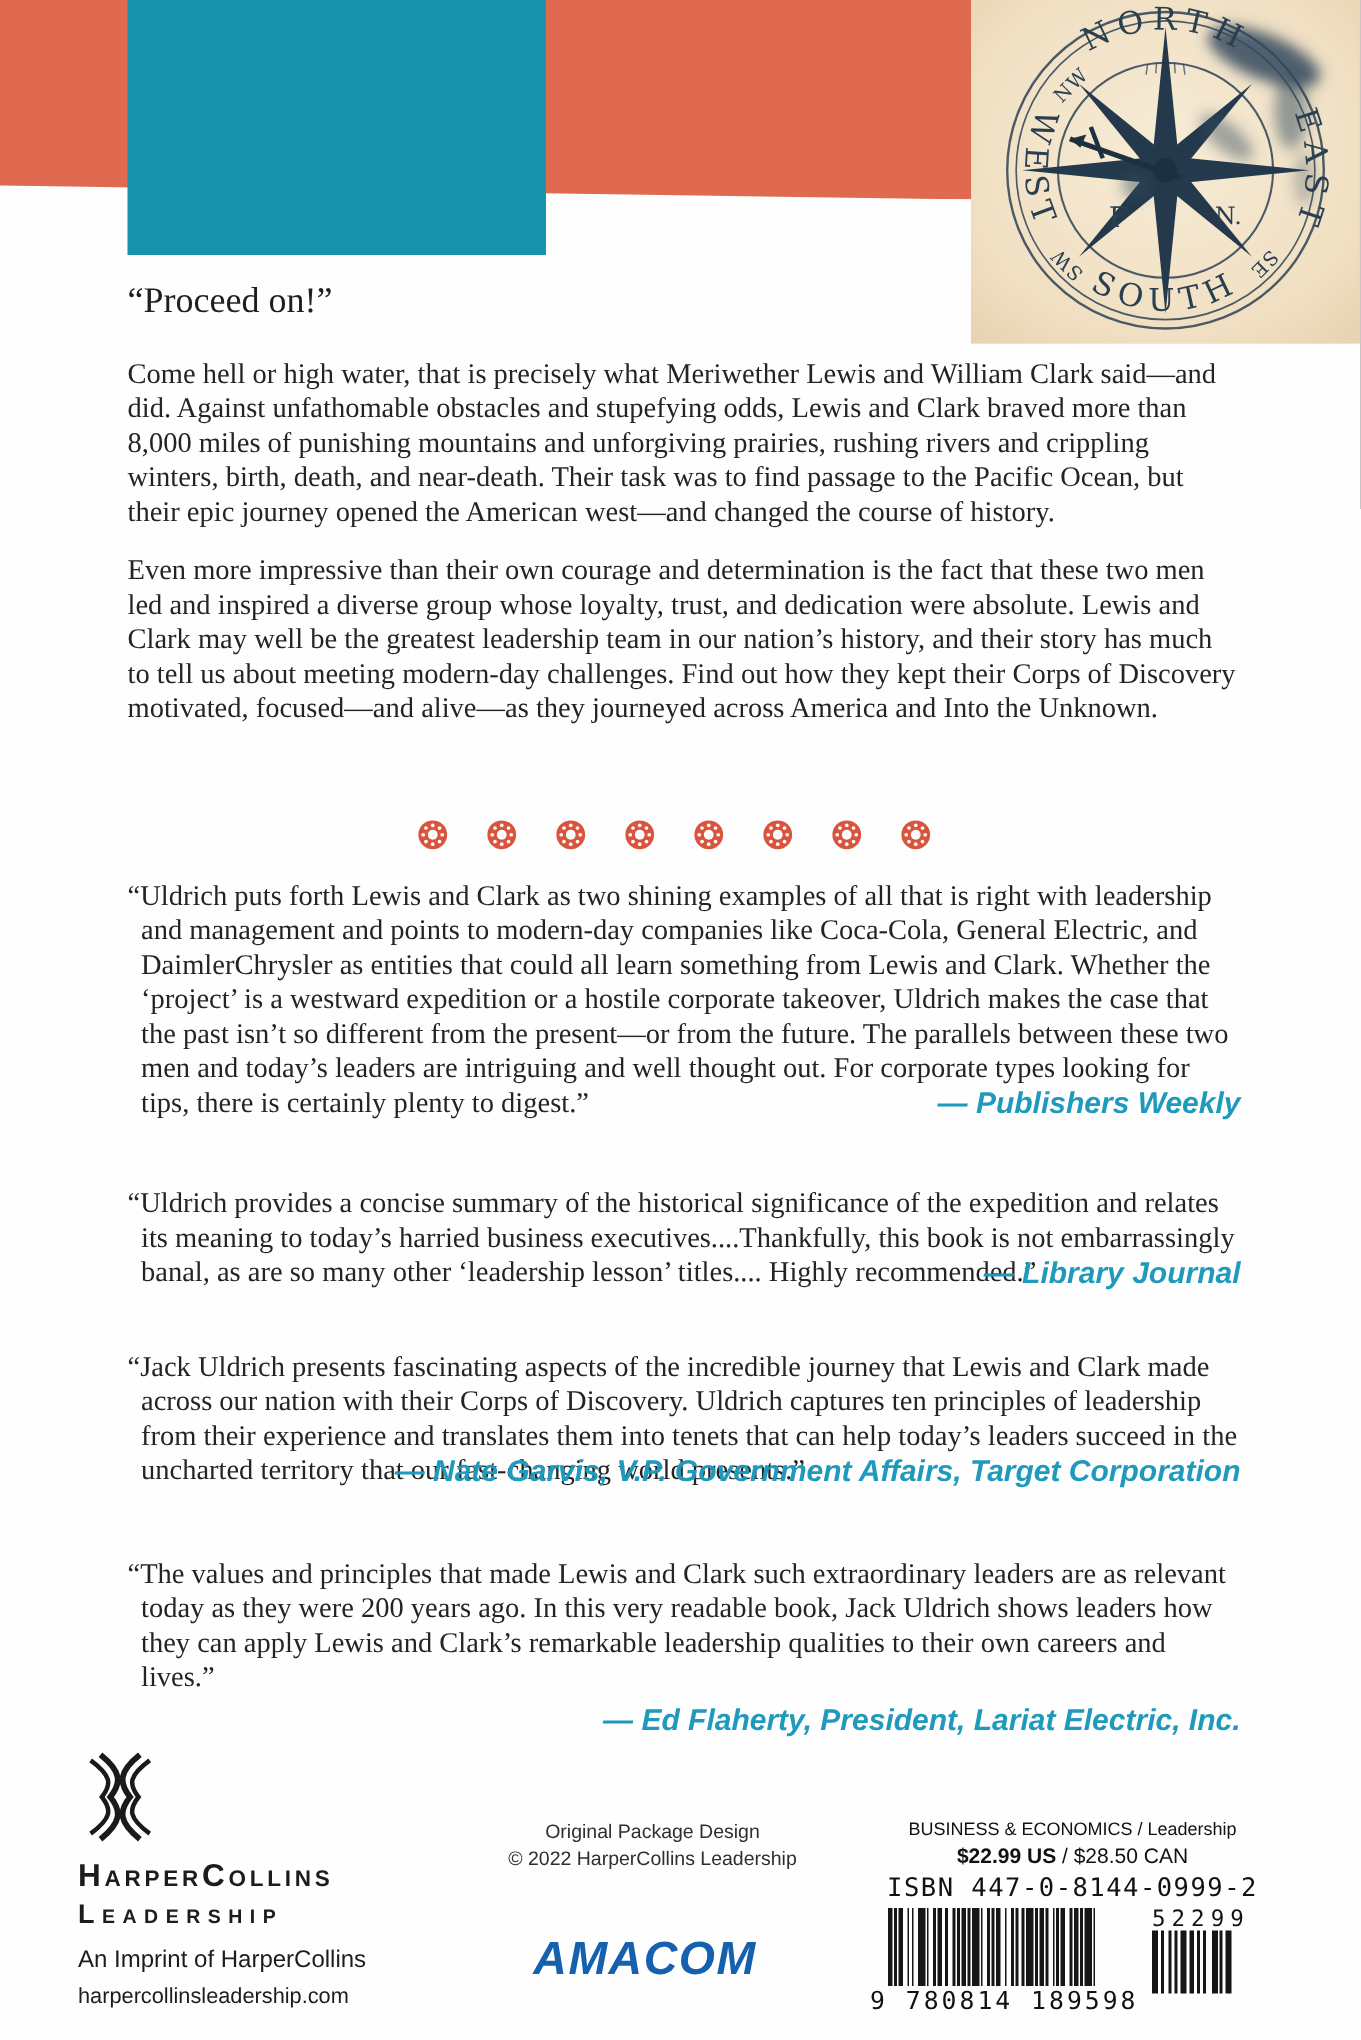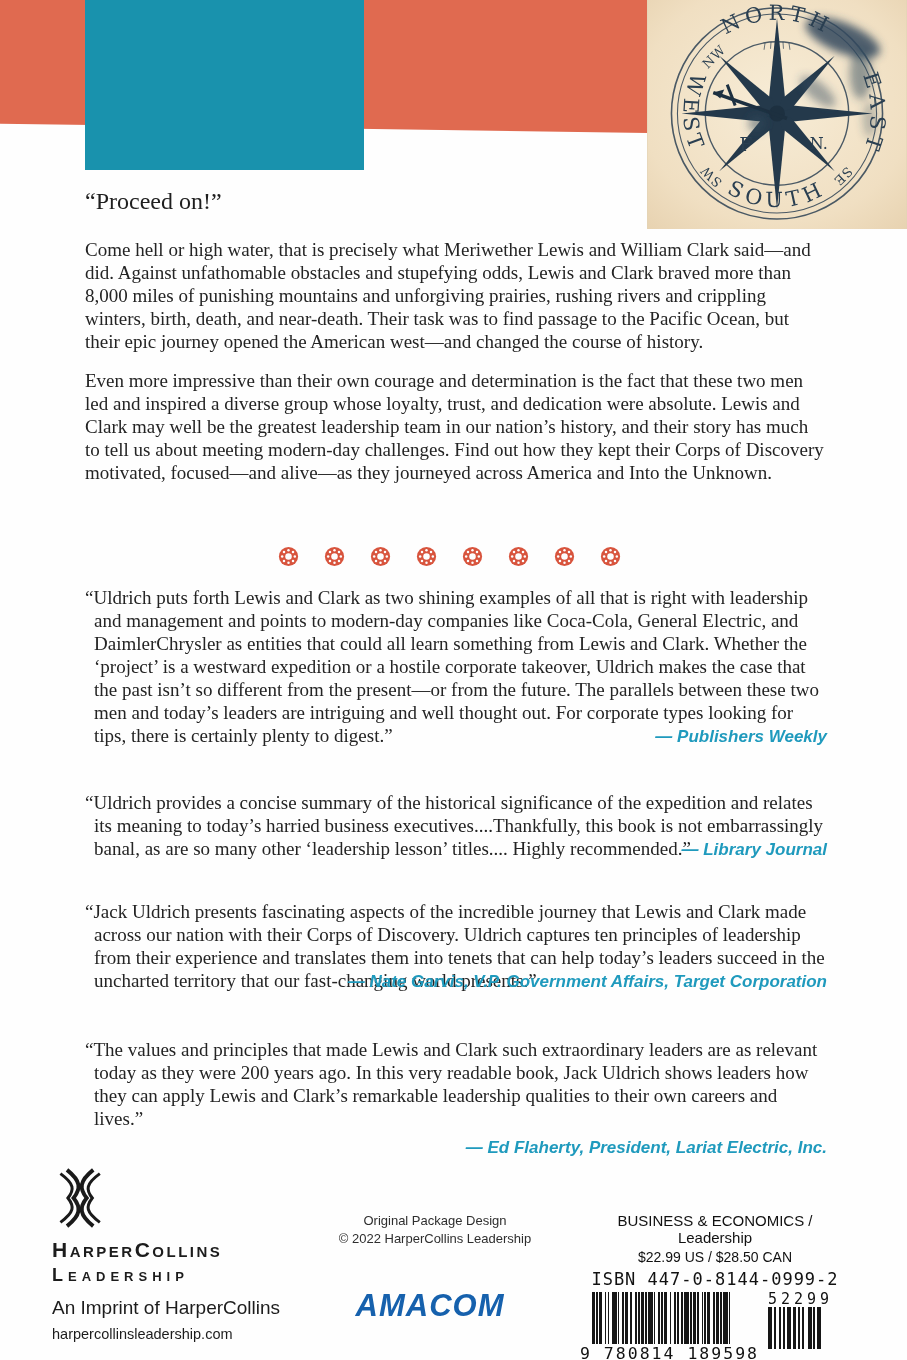--- a/index.html
+++ b/index.html
@@ -25,41 +25,41 @@
   
   .divider{position:absolute;left:85px;top:545px;width:728px;display:flex;
     justify-content:center;gap:23px;}
   .rosette{width:23px;height:23px;}
   
   .quote{position:absolute;left:85px;width:742px;font-size:19px;line-height:23px;}
   .q1{top:586px;} .q2{top:791px;} .q3{top:900px;} .q4{top:1038px;}
   .quote .qtext{margin:0;padding-left:9px;text-indent:-9px;}
   .attr{display:block;text-align:right;color:#1f9abd;
     font-family:"Liberation Sans",sans-serif;font-weight:bold;font-style:italic;
-    font-size:17px;}
+    font-size:20px;}
   .attr.pull-up{margin-top:-22px;}
   .attr.own-line{margin-top:6px;}
   
   .hc-block{position:absolute;left:52px;top:1168px;width:232px;
     font-family:"Liberation Sans",sans-serif;color:#1c1c1c;}
   .hc-logo{height:60px;margin-bottom:6px;}
   .hc-name{font-size:21px;font-variant:small-caps;letter-spacing:2.5px;font-weight:600;}
   .hc-sub{font-size:18px;font-variant:small-caps;letter-spacing:5px;font-weight:600;margin-top:3px;}
-  .hc-imprint{font-size:19px;margin-top:11px;}
+  .hc-imprint{font-size:16px;margin-top:11px;}
   .hc-site{font-size:14.5px;margin-top:7px;}
   .credits{position:absolute;left:330px;top:1212px;width:210px;text-align:center;
     font-family:"Liberation Sans",sans-serif;font-size:13px;line-height:18px;color:#2e2e2e;}
   .amacom{position:absolute;left:345px;top:1288px;width:170px;text-align:center;
     font-family:"Liberation Sans",sans-serif;font-size:31px;font-weight:800;
     font-style:italic;color:#1661ad;letter-spacing:1px;}
   .isbn-block{position:absolute;left:580px;top:1212px;width:270px;text-align:center;
     font-family:"Liberation Sans",sans-serif;color:#111;}
-  .cat{font-size:15px;}
+  .cat{font-size:12px;}
   .price{font-size:14px;margin-top:3px;}
-  .price .bold{font-weight:normal;text-align:right;}
+  .price .bold{font-weight:bold;text-align:right;}
   .isbn-line{font-family:"DejaVu Sans Mono",monospace;font-size:17px;letter-spacing:1px;margin-top:4px;}
   .barcode-wrap{position:relative;height:78px;margin-top:3px;text-align:left;}
   .bars-main{position:absolute;left:12px;top:0;height:52px;display:flex;}
   .bars-main i, .bars-supp i{display:block;height:100%;}
   .ean{position:absolute;left:0;top:52px;font-family:"DejaVu Sans Mono",monospace;
     font-size:16.5px;letter-spacing:2px;}
   .supp-digits{position:absolute;left:188px;top:-2px;font-family:"DejaVu Sans Mono",monospace;
     font-size:15px;letter-spacing:4px;}
   .bars-supp{position:absolute;left:188px;top:15px;height:42px;display:flex;}
 </style>

